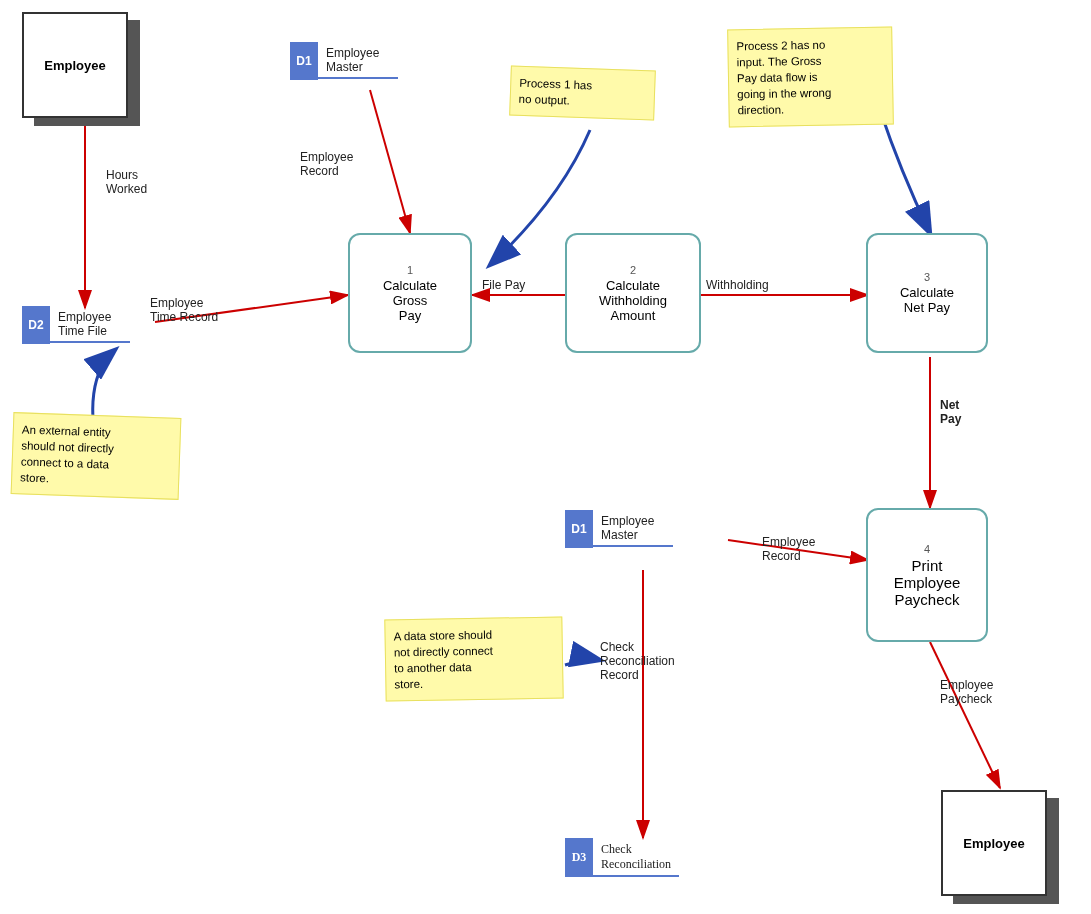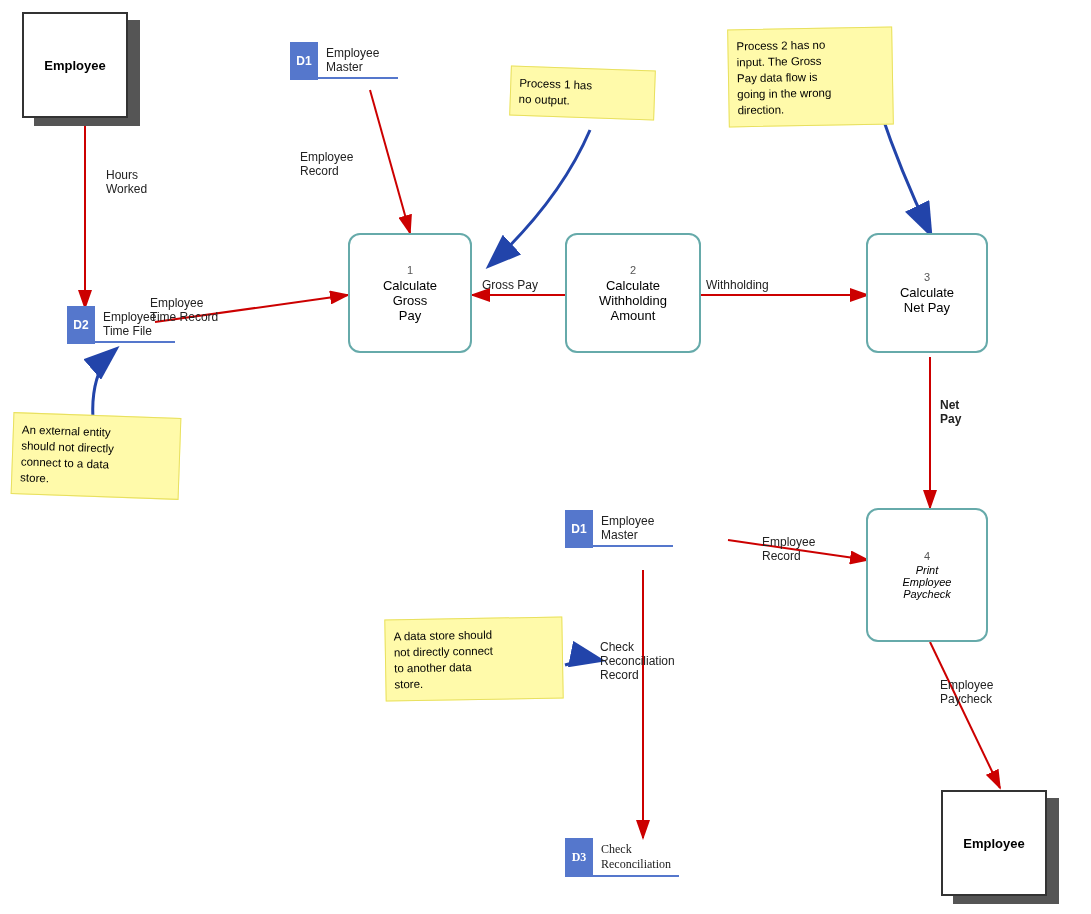--- a/index.html
+++ b/index.html
@@ -151,21 +151,21 @@
   <div style="position:absolute; left:953px; top:798px; width:106px; height:106px; background:#555; z-index:0;"></div>
   <div class="entity" style="left:941px; top:790px; width:106px; height:106px; z-index:1;">
     <span>Employee</span>
   </div>
 
   <div class="datastore" style="left:290px; top:42px;">
     <div class="datastore-label-box">D1</div>
     <div class="datastore-name">Employee<br>Master</div>
   </div>
 
-  <div class="datastore" style="left:22px; top:306px;margin-left:45px;">
+  <div class="datastore" style="left:22px; top:306px;">
     <div class="datastore-label-box">D2</div>
     <div class="datastore-name">Employee<br>Time File</div>
   </div>
 
   <div class="process" style="left:348px; top:233px; width:124px; height:120px;">
     <div class="process-num">1</div>
     <div style="font-size:13px;">Calculate<br>Gross<br>Pay</div>
   </div>
 
   <div class="process" style="left:565px; top:233px; width:136px; height:120px;">
@@ -173,21 +173,21 @@
     <div style="font-size:13px;">Calculate<br>Withholding<br>Amount</div>
   </div>
 
   <div class="process" style="left:866px; top:233px; width:122px; height:120px;">
     <div class="process-num">3</div>
     <div style="font-size:13px;">Calculate<br>Net Pay</div>
   </div>
 
   <div class="process" style="left:866px; top:508px; width:122px; height:134px;">
     <div class="process-num">4</div>
-    <div style="font-size:11px;font-style:italic;">Print<br>Employee<br>Paycheck</div>
+    <div style="font-size:15px;">Print<br>Employee<br>Paycheck</div>
   </div>
 
   <div class="datastore" style="left:565px; top:510px;">
     <div class="datastore-label-box">D1</div>
     <div class="datastore-name">Employee<br>Master</div>
   </div>
 
   <div class="datastore" style="left:565px; top:838px;font-family:Liberation Serif, serif;">
     <div class="datastore-label-box">D3</div>
     <div class="datastore-name">Check<br>Reconciliation</div>
@@ -205,20 +205,20 @@
     <span>An external entity<br>should not directly<br>connect to a data<br>store.</span>
   </div>
 
   <div class="sticky" style="left:385px; top:618px; width:178px; transform:rotate(-1deg);">
     <span>A data store should<br>not directly connect<br>to another data<br>store.</span>
   </div>
 
   <div class="arrow-label" style="left:98px; top:168px;margin-left:8px;">Hours<br>Worked</div>
   <div class="arrow-label" style="left:150px; top:296px;">Employee<br>Time Record</div>
   <div class="arrow-label" style="left:300px; top:150px;">Employee<br>Record</div>
-  <div class="arrow-label" style="left:482px; top:278px;">Gross Pay</div>
+  <div class="arrow-label" style="left:482px; top:278px;">File Pay</div>
   <div class="arrow-label" style="left:706px; top:278px;">Withholding</div>
   <div class="arrow-label" style="left:940px; top:398px;font-weight:bold;">Net<br>Pay</div>
   <div class="arrow-label" style="left:762px; top:535px;">Employee<br>Record</div>
   <div class="arrow-label" style="left:940px; top:678px;">Employee<br>Paycheck</div>
   <div class="arrow-label" style="left:600px; top:640px;">Check<br>Reconciliation<br>Record</div>
 
 </div>
 
 </body></html>

